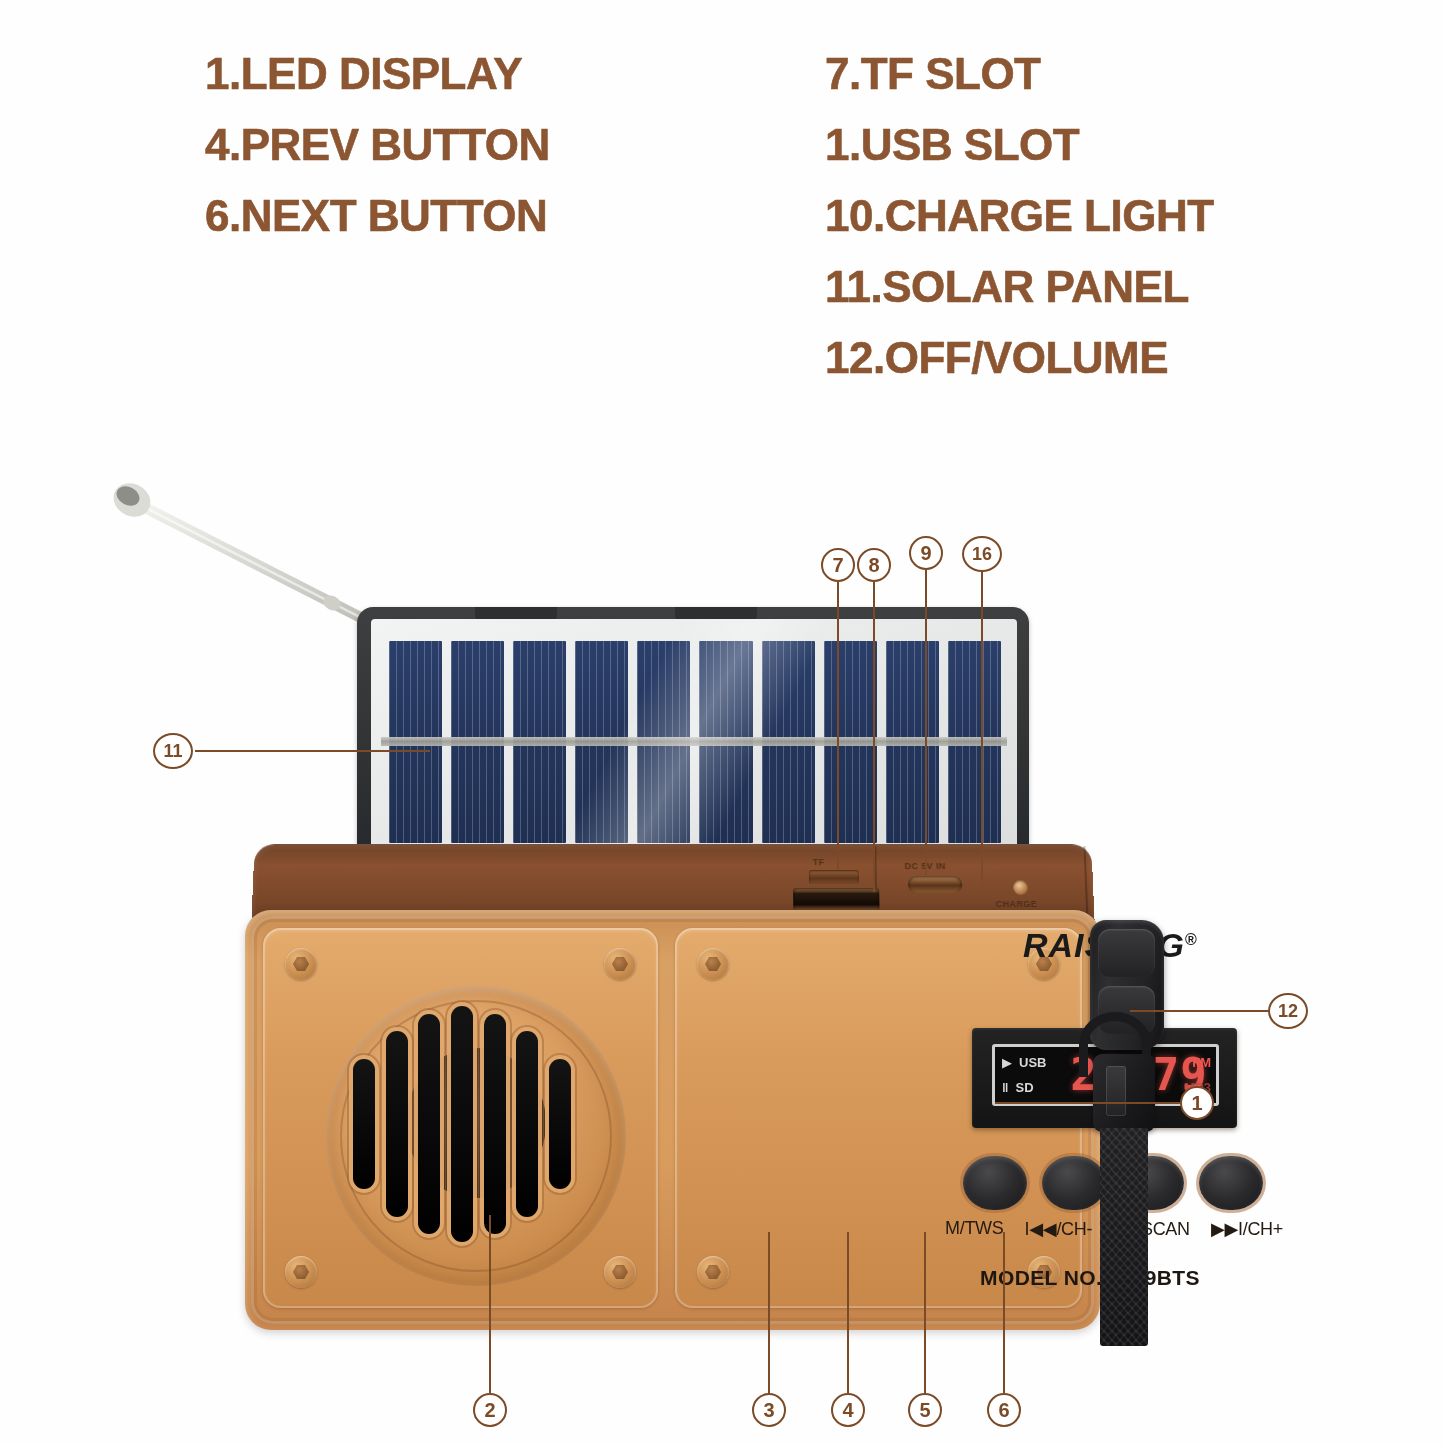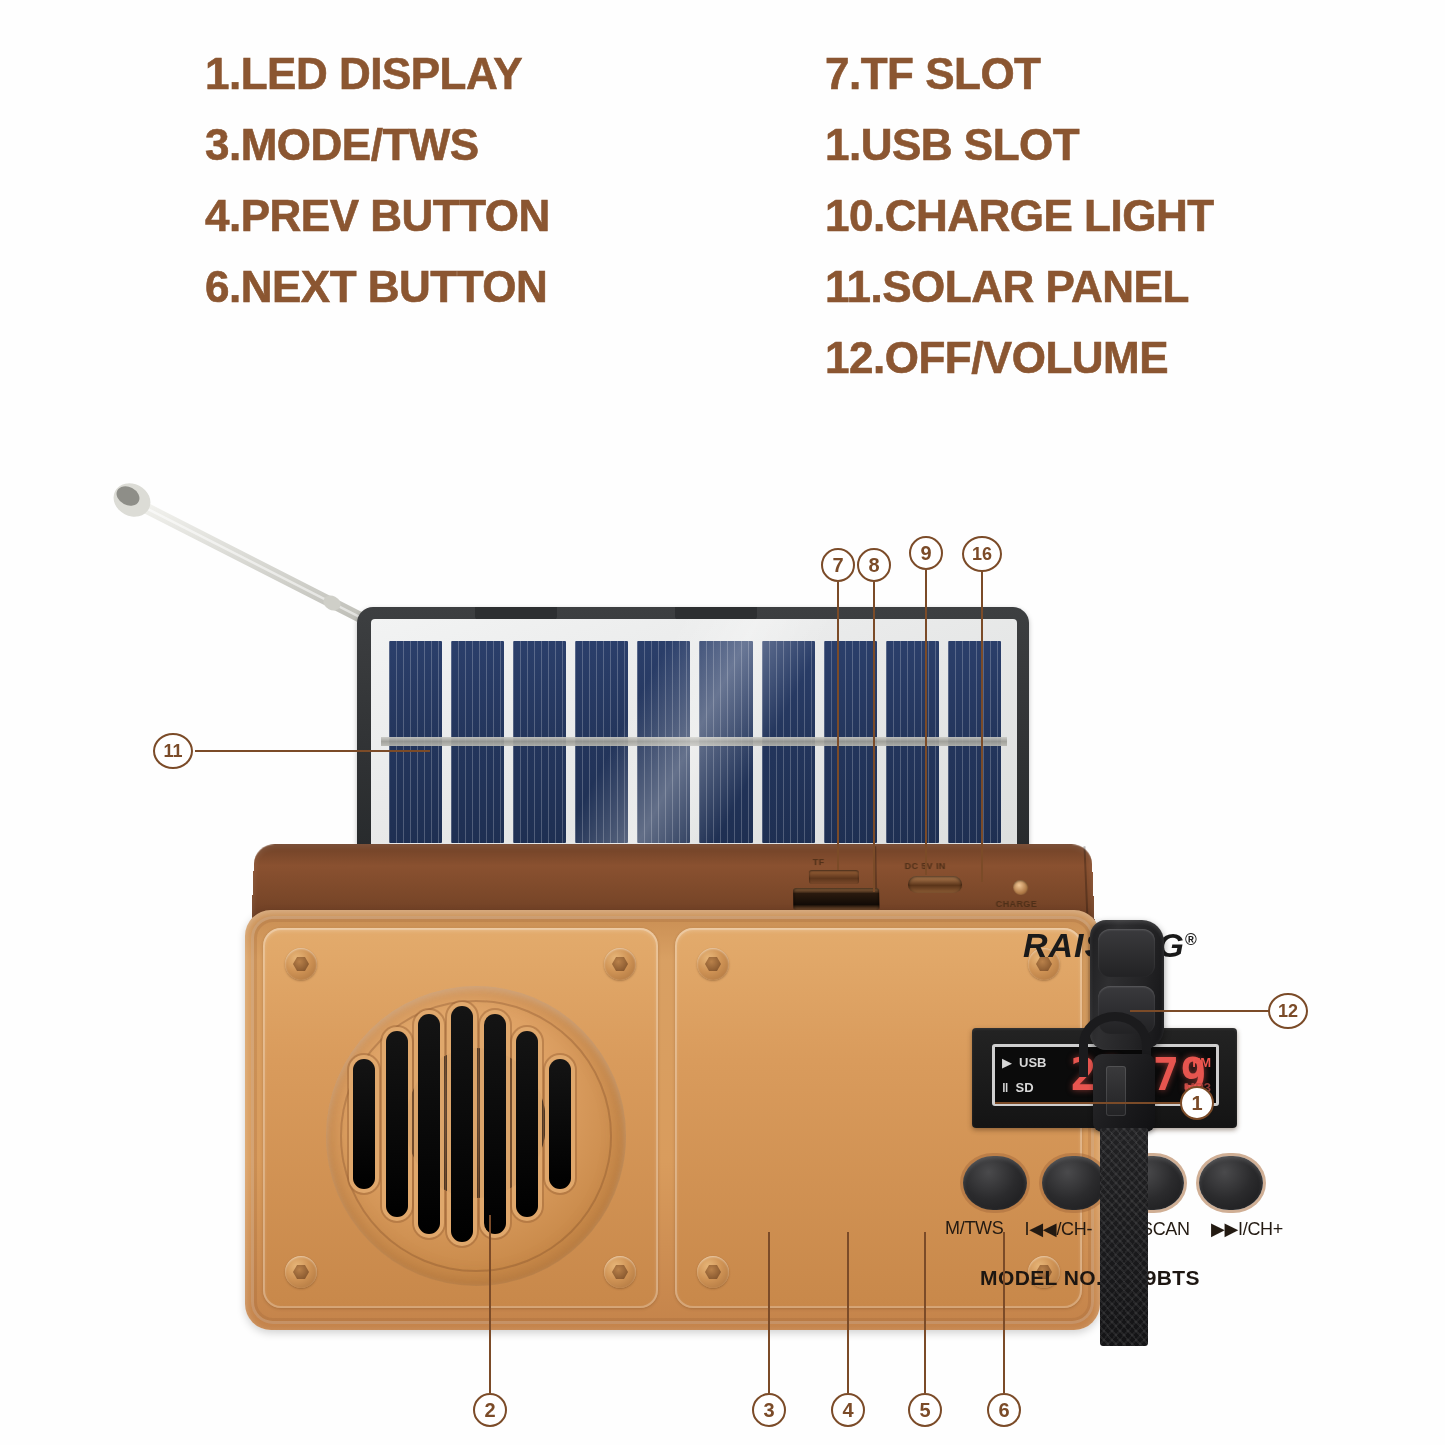--- a/index.html
+++ b/index.html
@@ -275,21 +275,20 @@
   .lead.v{width:2.2px;}
   .lead.h{height:2.2px;}
 </style>
 </head>
 <body>
 
 <div class="legend">
 
   <div class="legend-col left">
     <div class="legend-item">1.LED DISPLAY</div>
-    <div class="legend-item">3.MODE/TWS</div>
     <div class="legend-item">4.PREV BUTTON</div>
     <div class="legend-item">6.NEXT BUTTON</div>
   </div>
 
   <div class="legend-col right">
     <div class="legend-item">7.TF SLOT</div>
     <div class="legend-item">1.USB SLOT</div>
     <div class="legend-item">10.CHARGE LIGHT</div>
     <div class="legend-item">11.SOLAR PANEL</div>
     <div class="legend-item">12.OFF/VOLUME</div>

